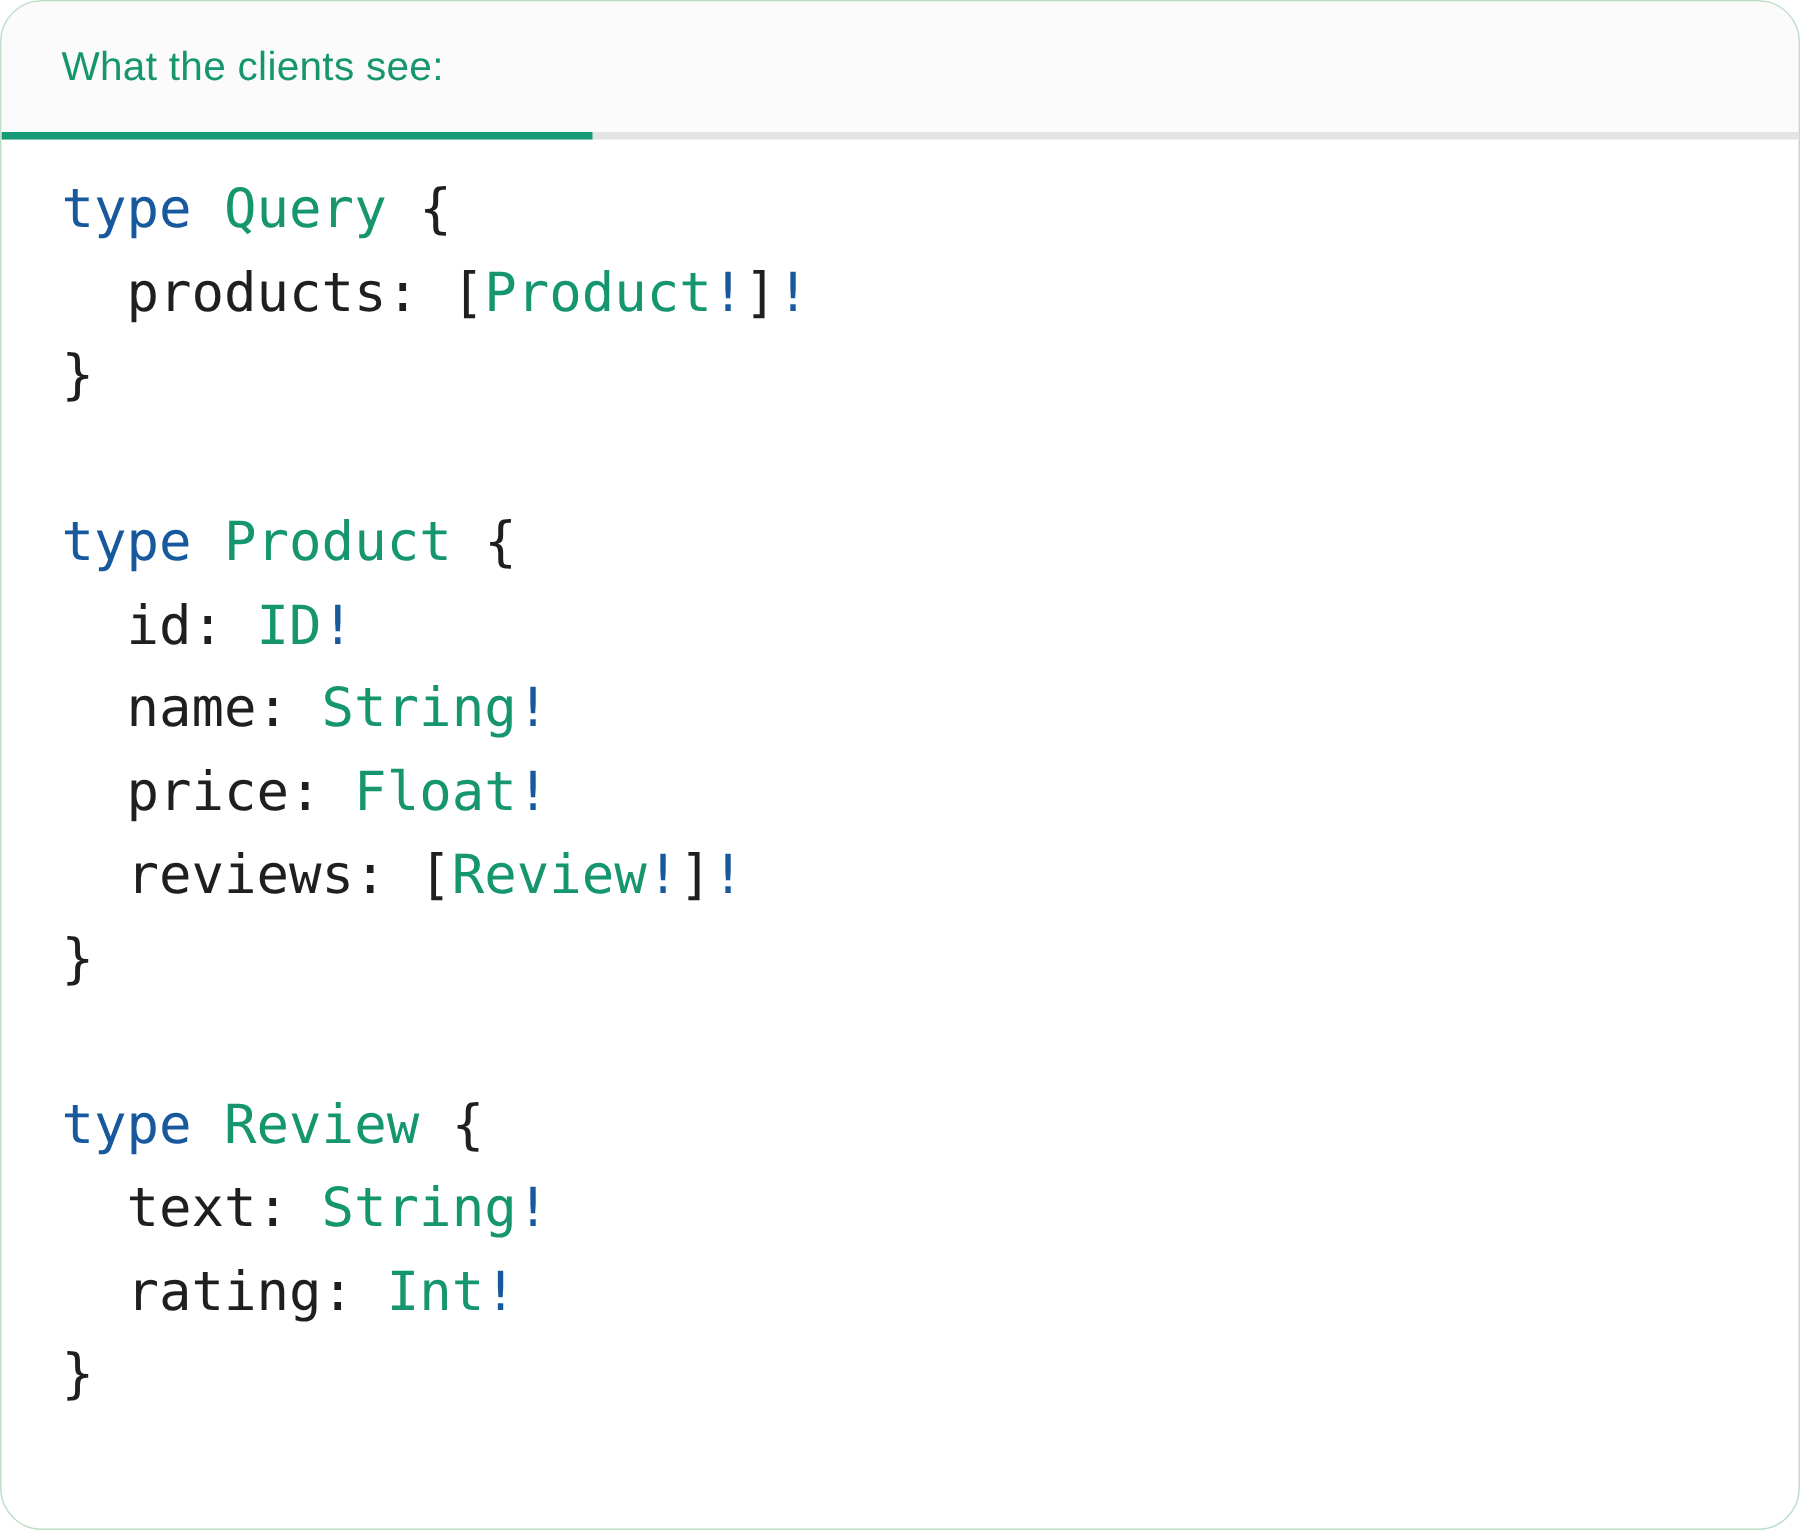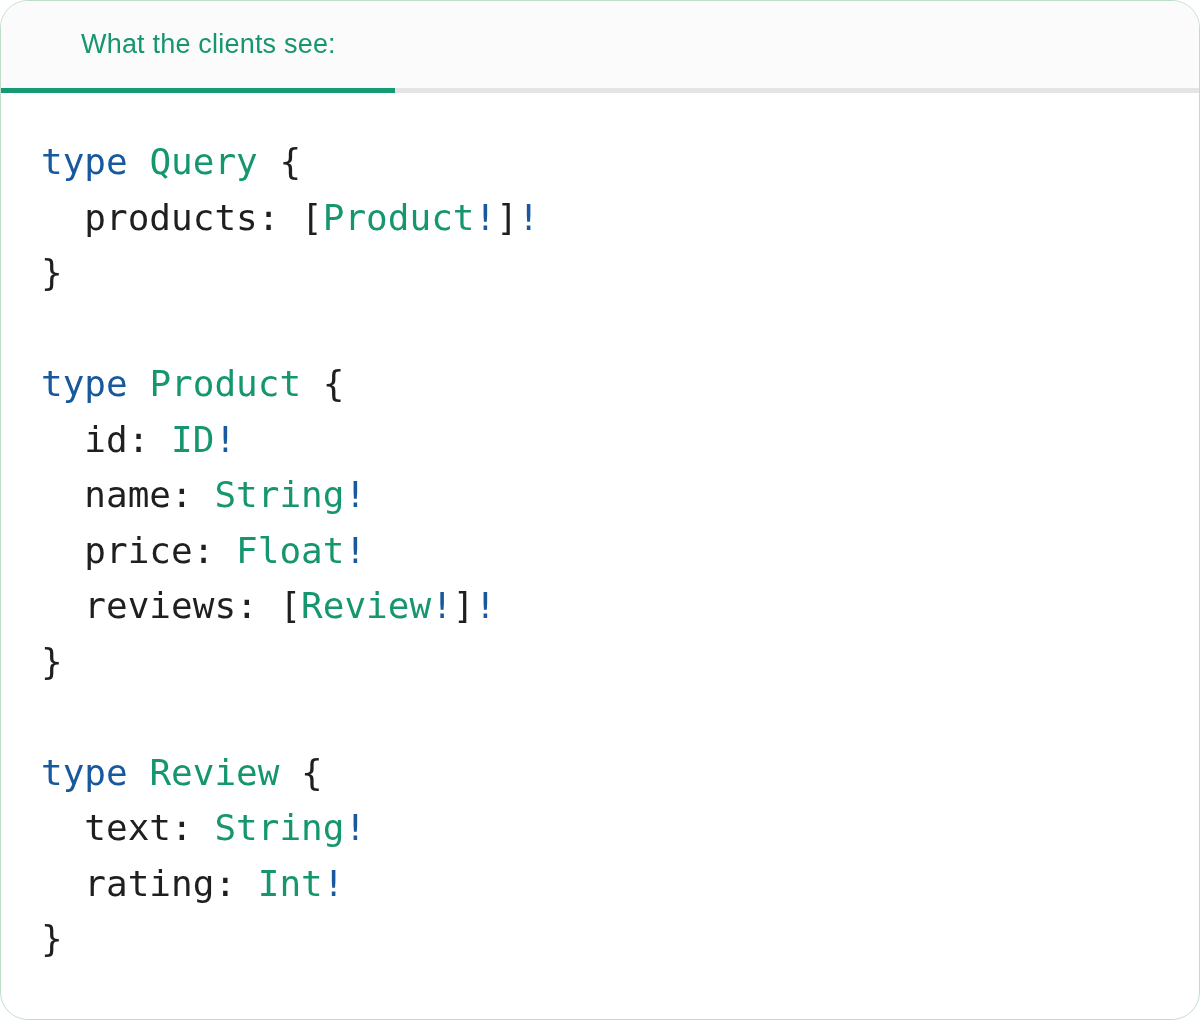--- a/index.html
+++ b/index.html
@@ -24,21 +24,20 @@
     border-radius:28px;
     overflow:hidden;
   }
   .tabbar {
     position:relative;
     height:92px;
     background:var(--tabbar-bg);
     border-bottom:5px solid var(--tab-divider);
     display:flex;
     align-items:center;
-    padding-left:40px;
   }
   .tab {
     width:394px;
     height:100%;
     display:flex;
     align-items:center;
     padding-left:40px;
     color:var(--teal);
     font-size:27px;
     font-weight:500;
@@ -47,21 +46,21 @@
   }
   .tab-indicator {
     position:absolute;
     left:0;
     bottom:-5px;
     width:394px;
     height:5px;
     background:var(--underline-teal);
   }
   .code {
-    padding:41px 30px 0 40px;
+    padding:19px 30px 0 40px;
     font-family:"DejaVu Sans Mono", monospace;
     font-size:36px;
     line-height:55.5px;
     white-space:pre;
     color:var(--code-dark);
   }
   .code-line { min-height:55.5px; }
   .tok-kw    { color:var(--kw-blue); }
   .tok-type  { color:var(--teal); }
   .tok-plain { color:var(--code-dark); }

